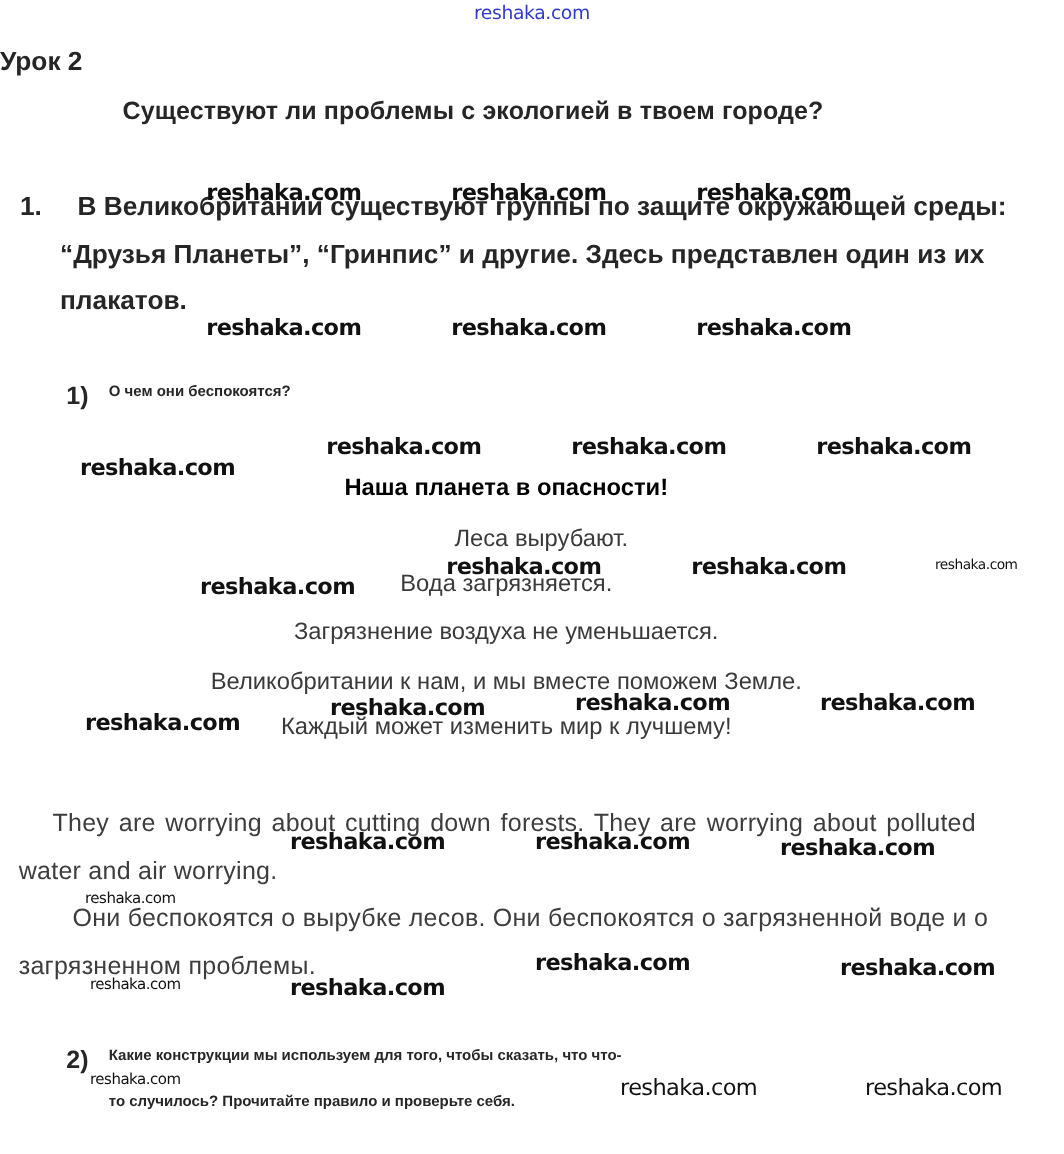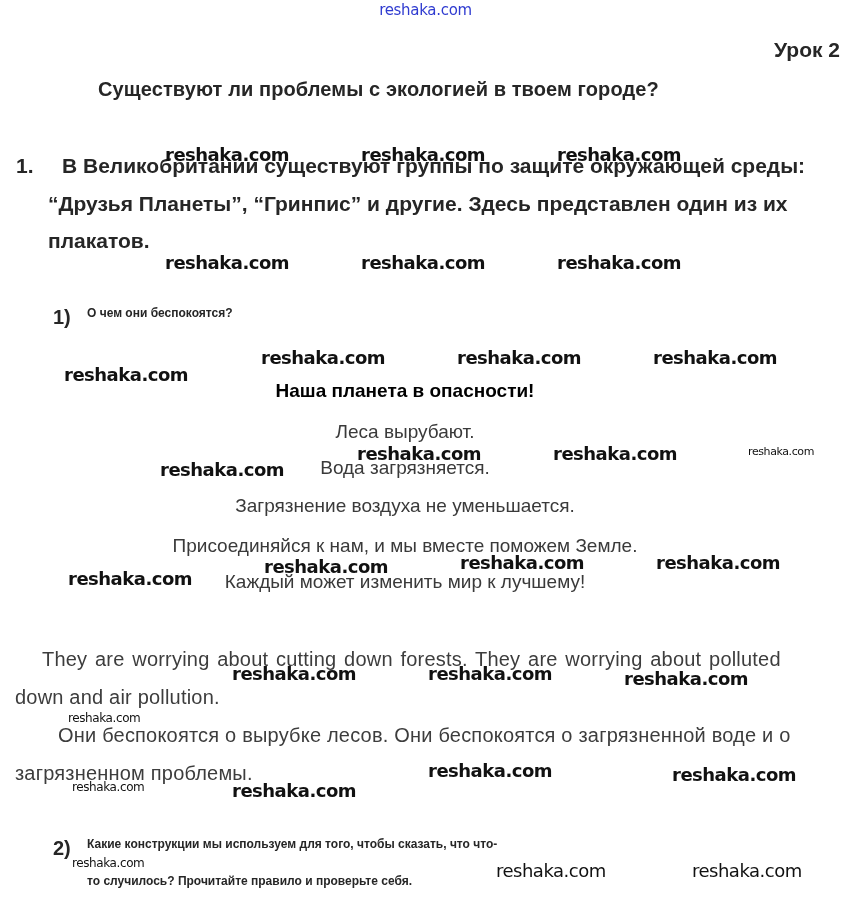--- a/index.html
+++ b/index.html
@@ -7,21 +7,21 @@
       width: 851px; height: 923px; position: relative; overflow: hidden;
       font-family: "Liberation Sans", sans-serif; color: #222222;
     }
     .abs { position: absolute; white-space: nowrap; }
     .top-wm {
       left: 0; width: 851px; top: 1px; text-align: center;
       font-family: "DejaVu Sans", sans-serif; font-size: 15px; color: #2f3bd0;
       letter-spacing: -0.3px;
     }
     .lesson {
-      left: 0; width: 840px; top: 38px; text-align: right;
+      left: 0; width: 840px; top: 38px; text-align: left;
       font-size: 21px; font-weight: bold; color: #262626;
     }
     .subtitle {
       left: 98px; top: 78px; font-size: 20px; font-weight: bold; color: #262626;
       letter-spacing: 0.1px;
     }
     .task-num { left: 16px; top: 154px; font-size: 21px; font-weight: bold; color: #262626; }
     .task-line { left: 48px; font-size: 21px; font-weight: bold; color: #262626; }
     .q-num { left: 53px; font-size: 20px; font-weight: bold; color: #262626; }
     .q-text { left: 87px; font-size: 12px; font-weight: bold; color: #262626; }
@@ -59,28 +59,28 @@
 
 <div class="abs task-num">1.</div>
 <div class="abs task-line" style="top:154px;margin-left:14px;">В Великобритании существуют группы по защите окружающей среды:</div>
 <div class="abs task-line" style="top:192px;">“Друзья Планеты”, “Гринпис” и другие. Здесь представлен один из их</div>
 <div class="abs task-line" style="top:229px;">плакатов.</div>
 
 <div class="abs q-num" style="top:306px;">1)</div>
 <div class="abs q-text" style="top:306px;">О чем они беспокоятся?</div>
 
 <div class="abs poster-title">Наша планета в опасности!</div>
-<div class="abs poster-line" style="top:421px;">Леса вырубают.</div>
+<div class="abs poster-line" style="top:421px;margin-left:28px;">Леса вырубают.</div>
 <div class="abs poster-line" style="top:457px;">Вода загрязняется.</div>
 <div class="abs poster-line" style="top:495px;">Загрязнение воздуха не уменьшается.</div>
-<div class="abs poster-line" style="top:535px;">Присоединяйся к нам, и мы вместе поможем Земле.</div>
+<div class="abs poster-line" style="top:535px;">Великобритании к нам, и мы вместе поможем Земле.</div>
 <div class="abs poster-line" style="top:571px;">Каждый может изменить мир к лучшему!</div>
 
 <div class="abs answer" style="left:42px; top:648px; word-spacing:2px;">They are worrying about cutting down forests. They are worrying about polluted</div>
-<div class="abs answer" style="left:15px; top:686px;">down and air pollution.</div>
+<div class="abs answer" style="left:15px; top:686px;">water and air worrying.</div>
 <div class="abs answer" style="left:58px; top:724px;">Они беспокоятся о вырубке лесов. Они беспокоятся о загрязненной воде и о</div>
 <div class="abs answer" style="left:15px; top:762px;">загрязненном проблемы.</div>
 
 <div class="abs q-num" style="top:837px;">2)</div>
 <div class="abs q-text" style="top:837px;">Какие конструкции мы используем для того, чтобы сказать, что что-</div>
 <div class="abs q-text" style="top:874px;">то случилось? Прочитайте правило и проверьте себя.</div>
 
 <div class="abs wm" style="left:165px; top:144px;">reshaka.com</div>
 <div class="abs wm" style="left:361px; top:144px;">reshaka.com</div>
 <div class="abs wm" style="left:557px; top:144px;">reshaka.com</div>

